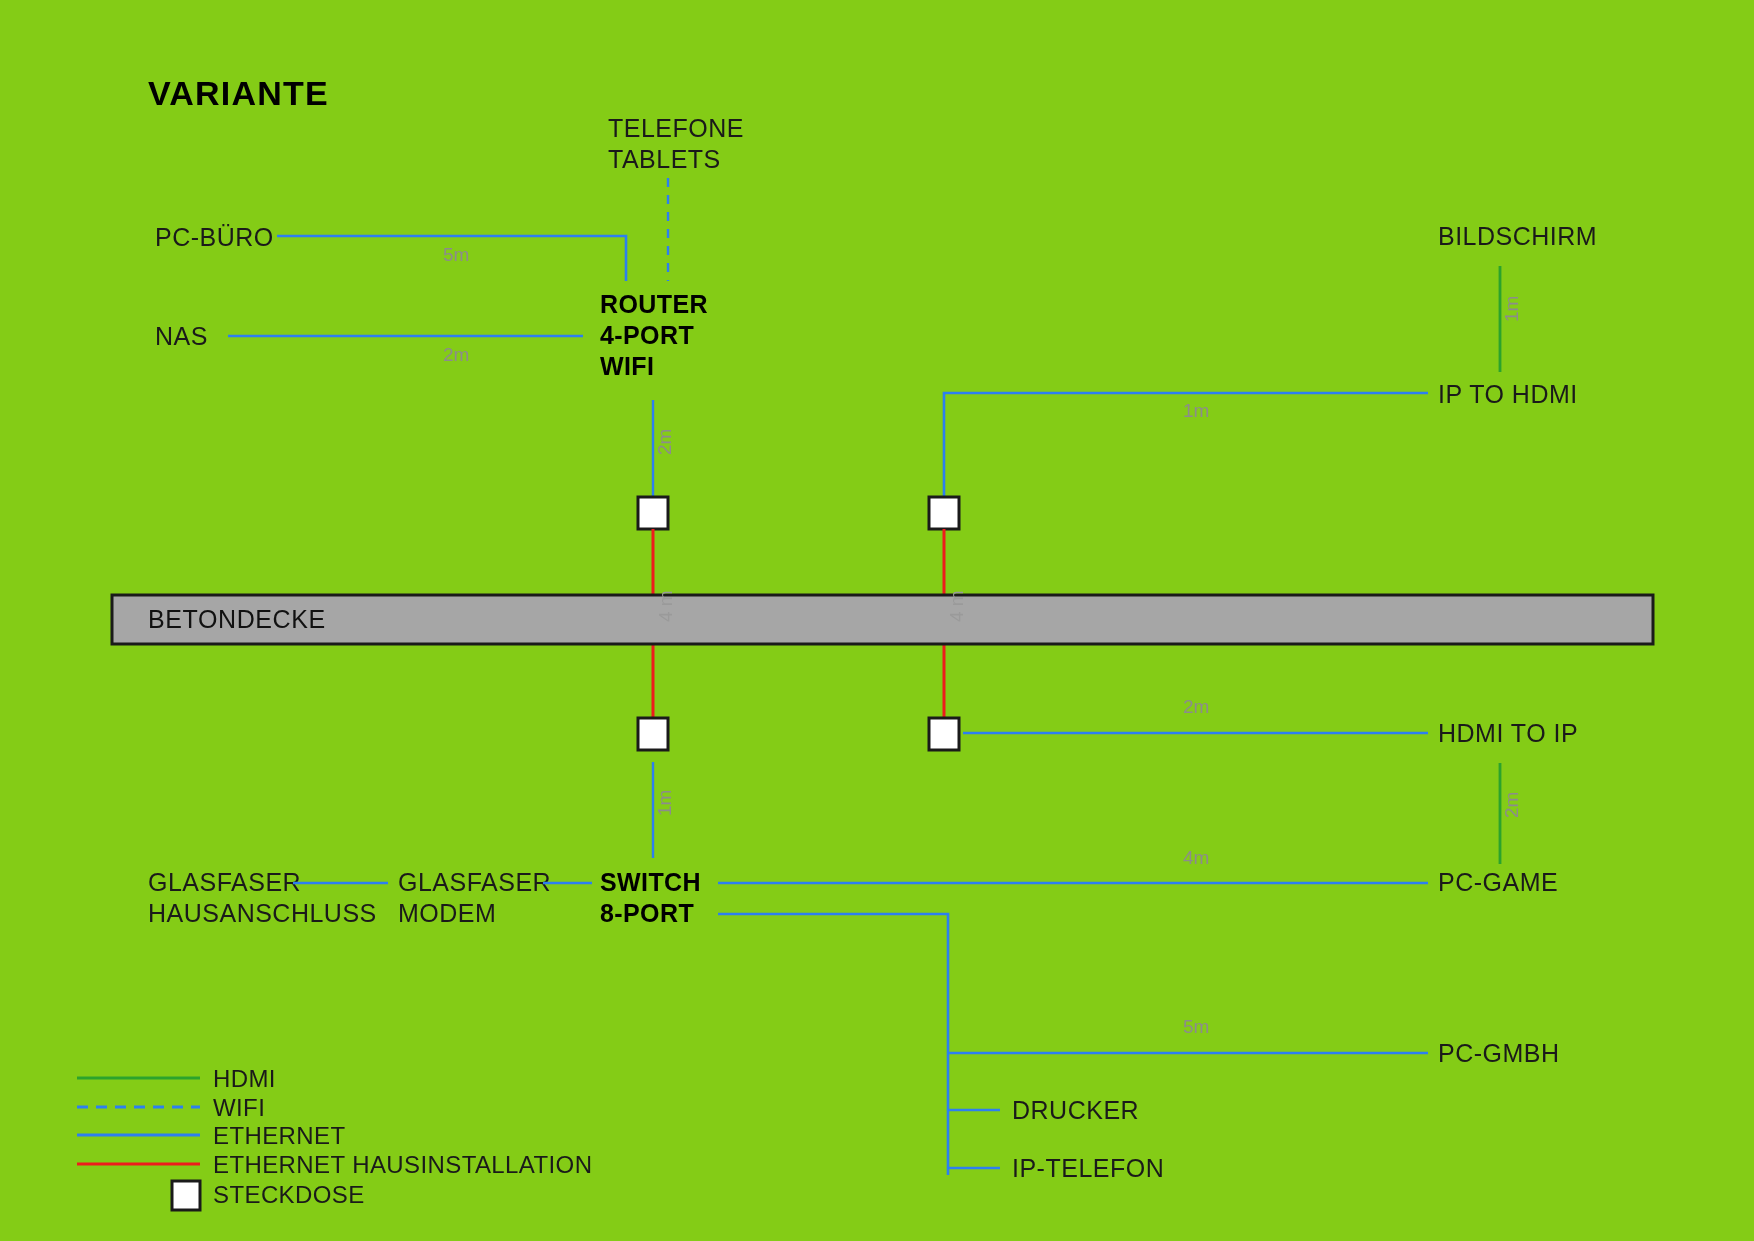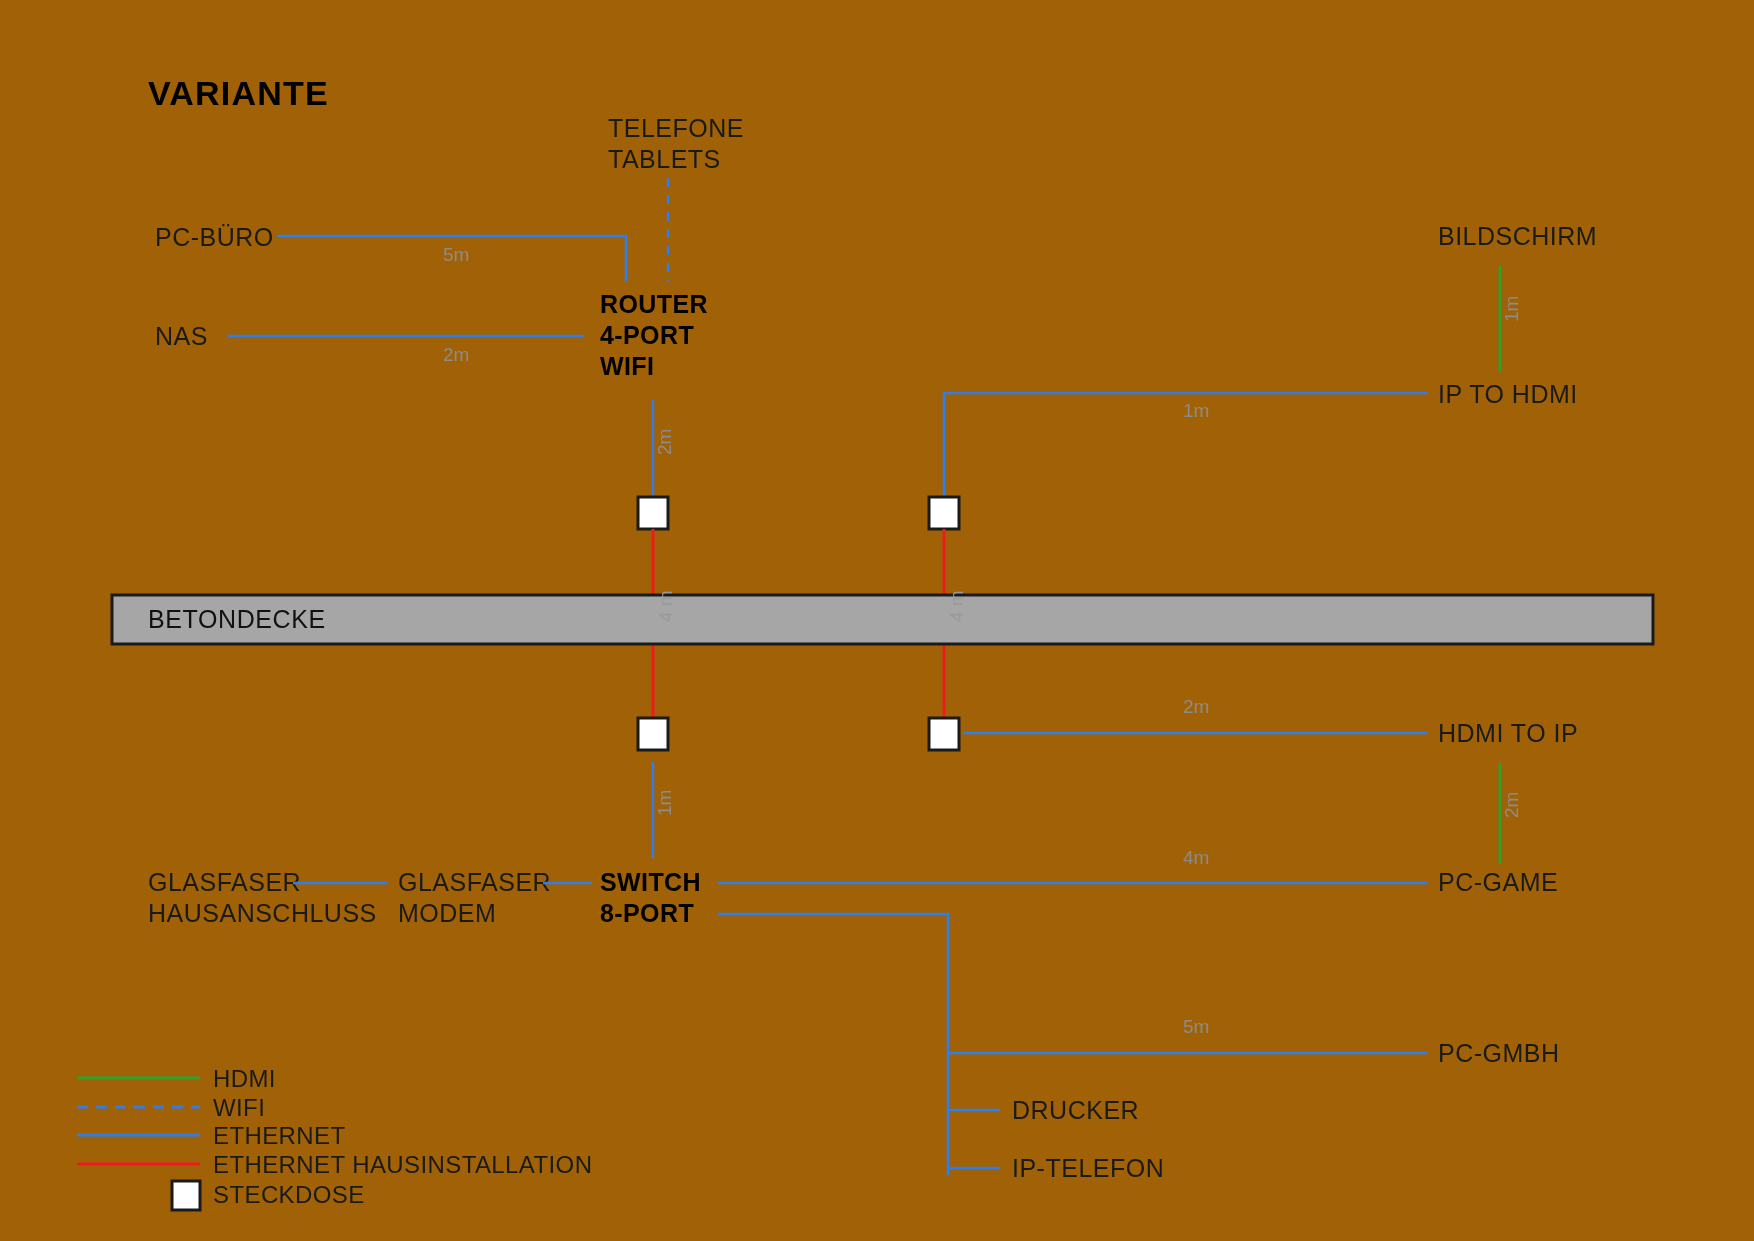--- a/index.html
+++ b/index.html
@@ -1,17 +1,17 @@
 <!DOCTYPE html>
 <html><head>
 <meta charset="utf-8">
 <style>
   html,body{margin:0;padding:0;background:#ffffff;}
   body{width:1754px;height:1241px;font-family:"Liberation Sans",sans-serif;overflow:hidden;}
-  #stage{position:relative;width:1754px;height:1241px;background:#a16207;}
+  #stage{position:relative;width:1754px;height:1241px;background:#84cc16;}
   svg#diagram{position:absolute;left:0;top:0;width:1754px;height:1241px;}
   .lbl{font-family:"Liberation Sans",sans-serif;font-size:25px;fill:#1a1a1a;letter-spacing:.5px;}
   .lbl-bold{font-family:"Liberation Sans",sans-serif;font-size:25px;font-weight:bold;fill:#000;letter-spacing:.4px;}
   .title{font-family:"Liberation Sans",sans-serif;font-size:34px;font-weight:bold;fill:#000;letter-spacing:1.2px;}
   .dim{font-family:"Liberation Sans",sans-serif;font-size:19px;fill:#8c8c8c;}
   .dim-v{font-family:"Liberation Sans",sans-serif;font-size:19px;fill:#8c8c8c;}
   .dim-on-slab{fill:#9a9a9a;}
   .legend-lbl{font-family:"Liberation Sans",sans-serif;font-size:24px;fill:#1a1a1a;letter-spacing:.4px;}
   .band-lbl{font-family:"Liberation Sans",sans-serif;font-size:25px;fill:#111;letter-spacing:.6px;}
 </style>

